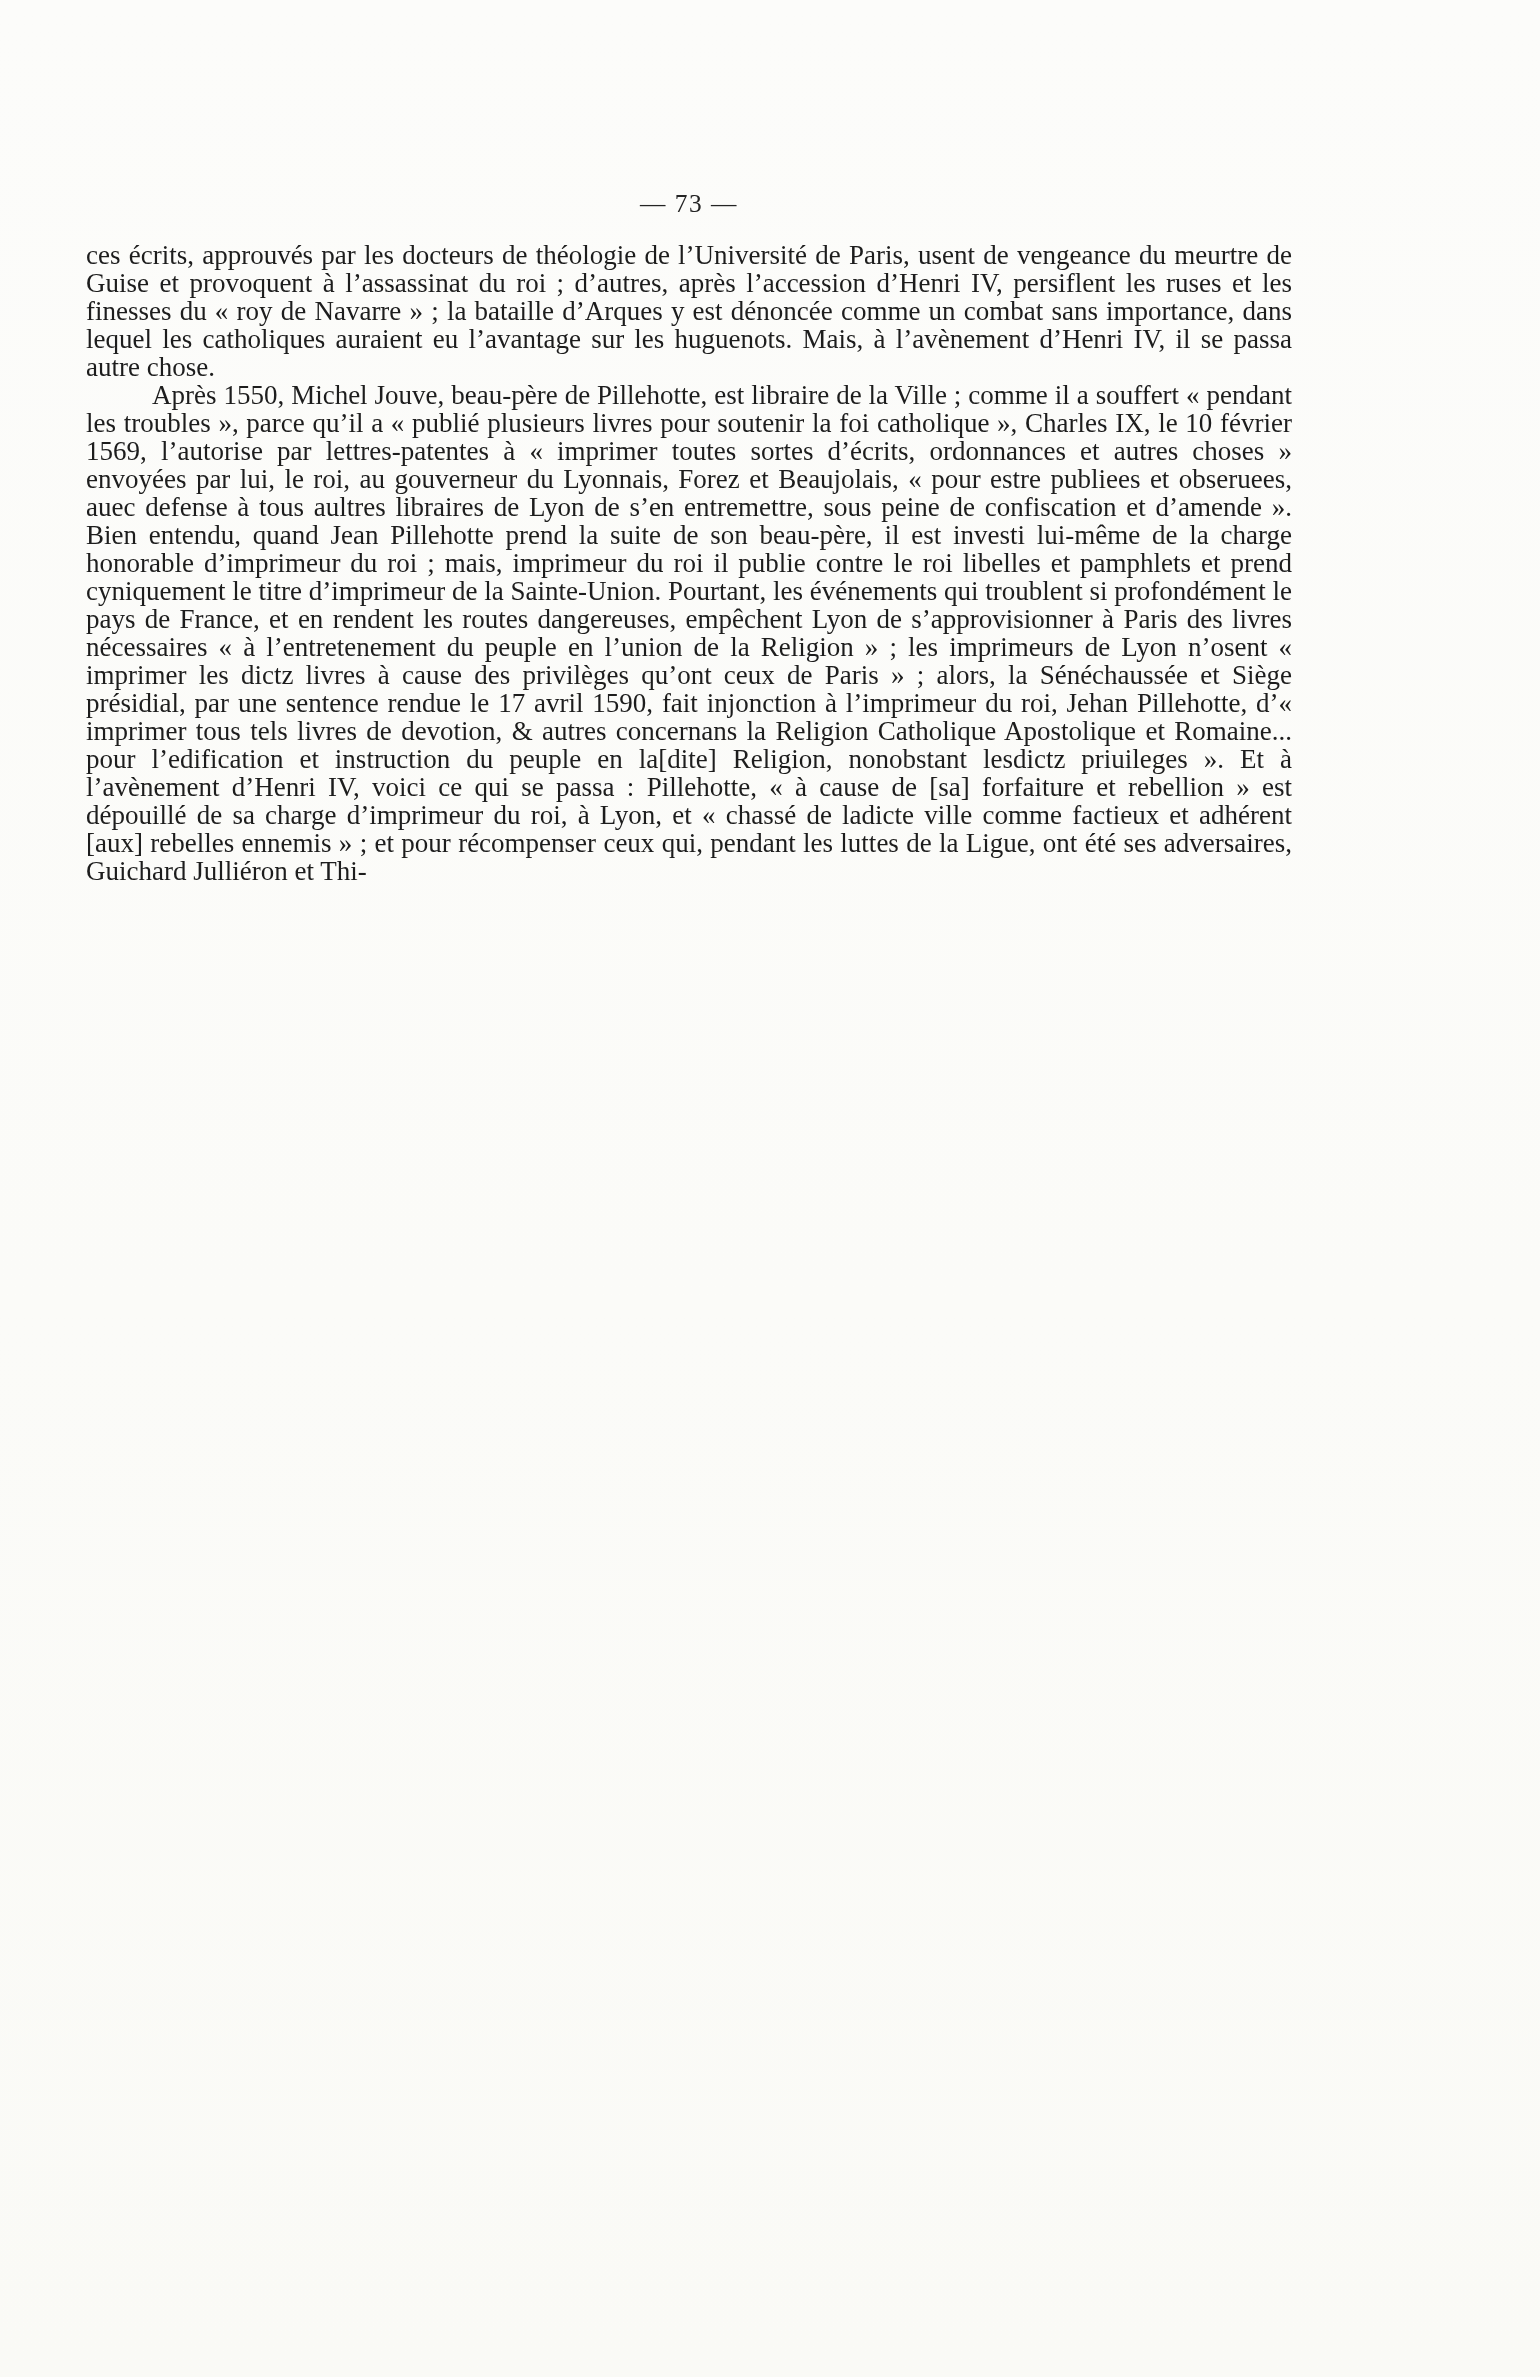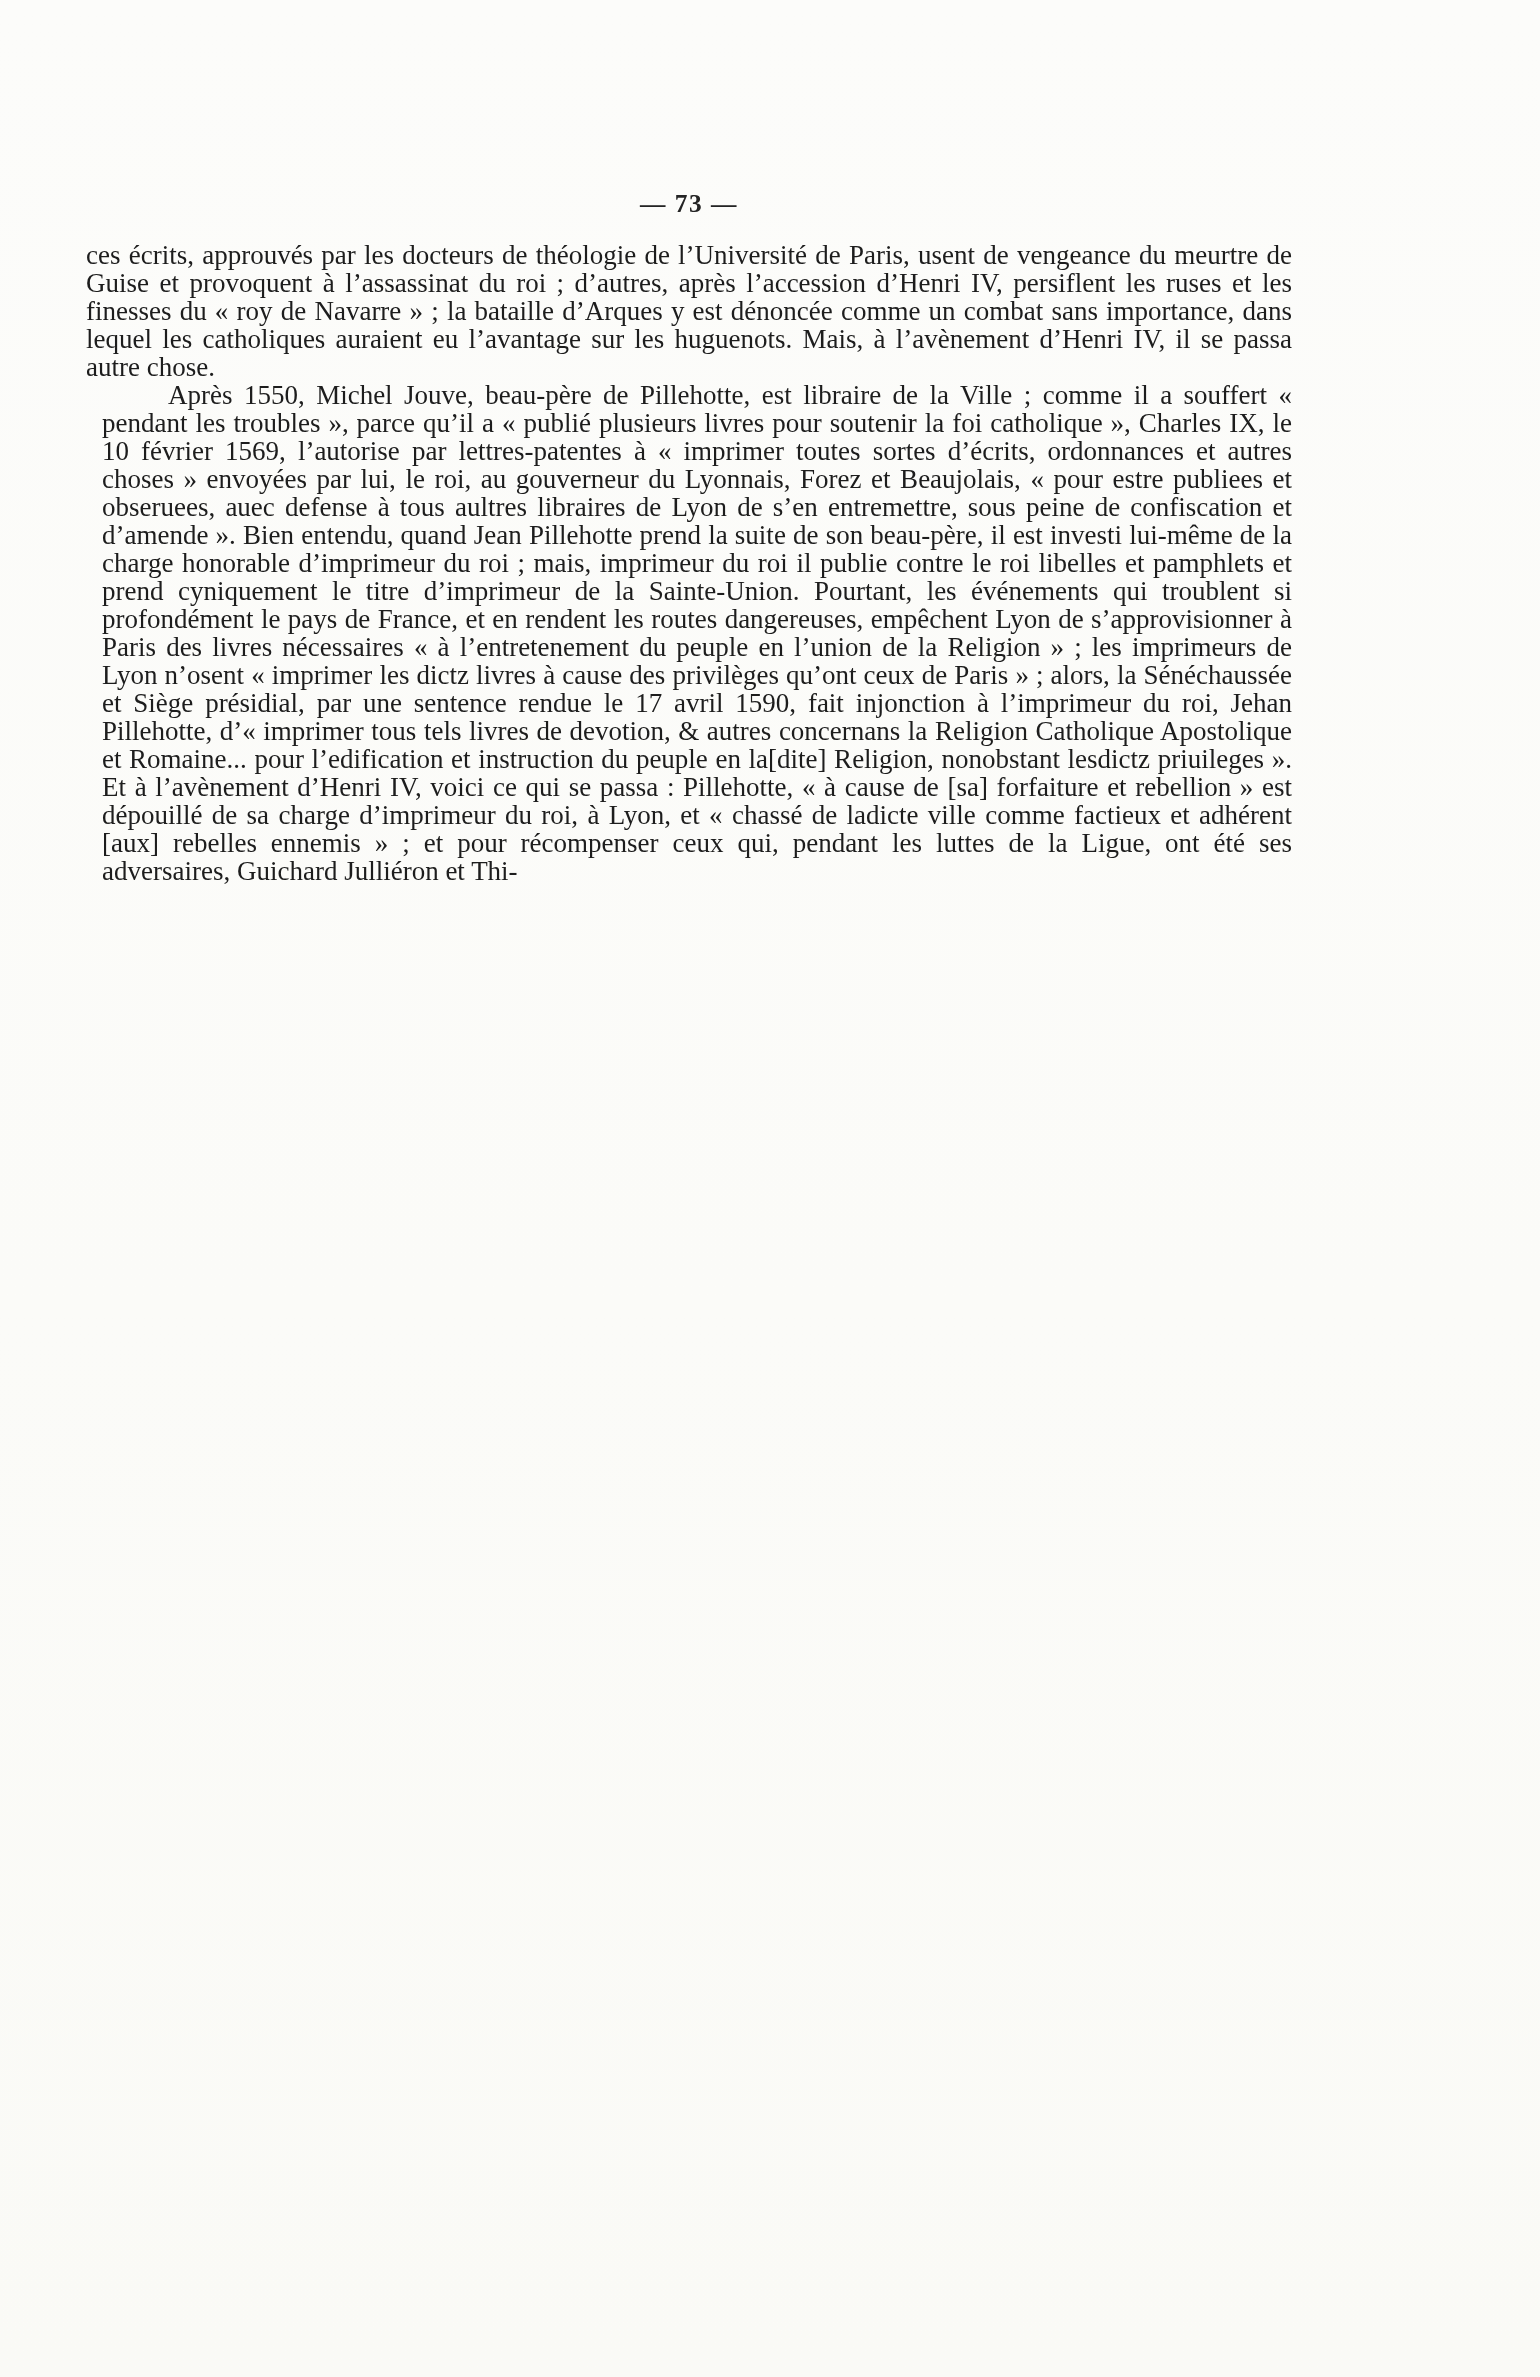--- a/index.html
+++ b/index.html
@@ -22,39 +22,37 @@
   }
   .page-number {
     position: absolute;
     top: 189px;
     left: 86px;
     width: 1206px;
     text-align: center;
     font-size: 25.4px;
     letter-spacing: 1.5px;
     color: #242424;
-    font-weight: bold;
   }
   .text-block {
     position: absolute;
     top: 241px;
     left: 86px;
     width: 1206px;
     font-size: 27px;
     line-height: 28px;
     text-align: justify;
     color: #1d1d1d;
   }
   .para {
     margin: 0;
     padding: 0;
   }
   .para.indented {
     text-indent: 66px;
-    margin-left: 16px;
   }
 </style>
 </head>
 <body>
 
 <div class="scan-page">
   <div class="page-number">— 73 —</div>
 
   <div class="text-block">
     <p class="para">ces écrits, approuvés par les docteurs de théologie de l’Université de Paris, usent de vengeance du meurtre de Guise et provoquent à l’assassinat du roi ; d’autres, après l’accession d’Henri IV, persiflent les ruses et les finesses du « roy de Navarre » ; la bataille d’Arques y est dénoncée comme un combat sans importance, dans lequel les catholiques auraient eu l’avantage sur les huguenots. Mais, à l’avènement d’Henri IV, il se passa autre chose.</p>

